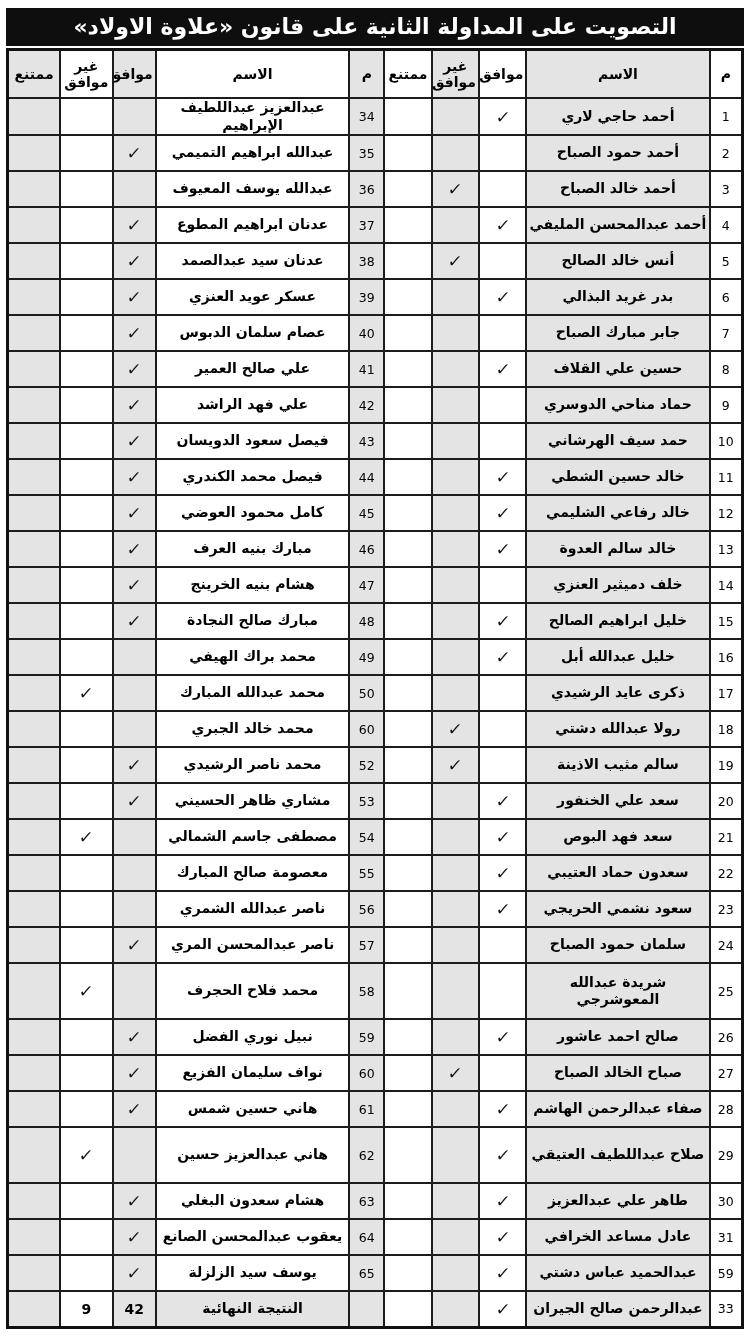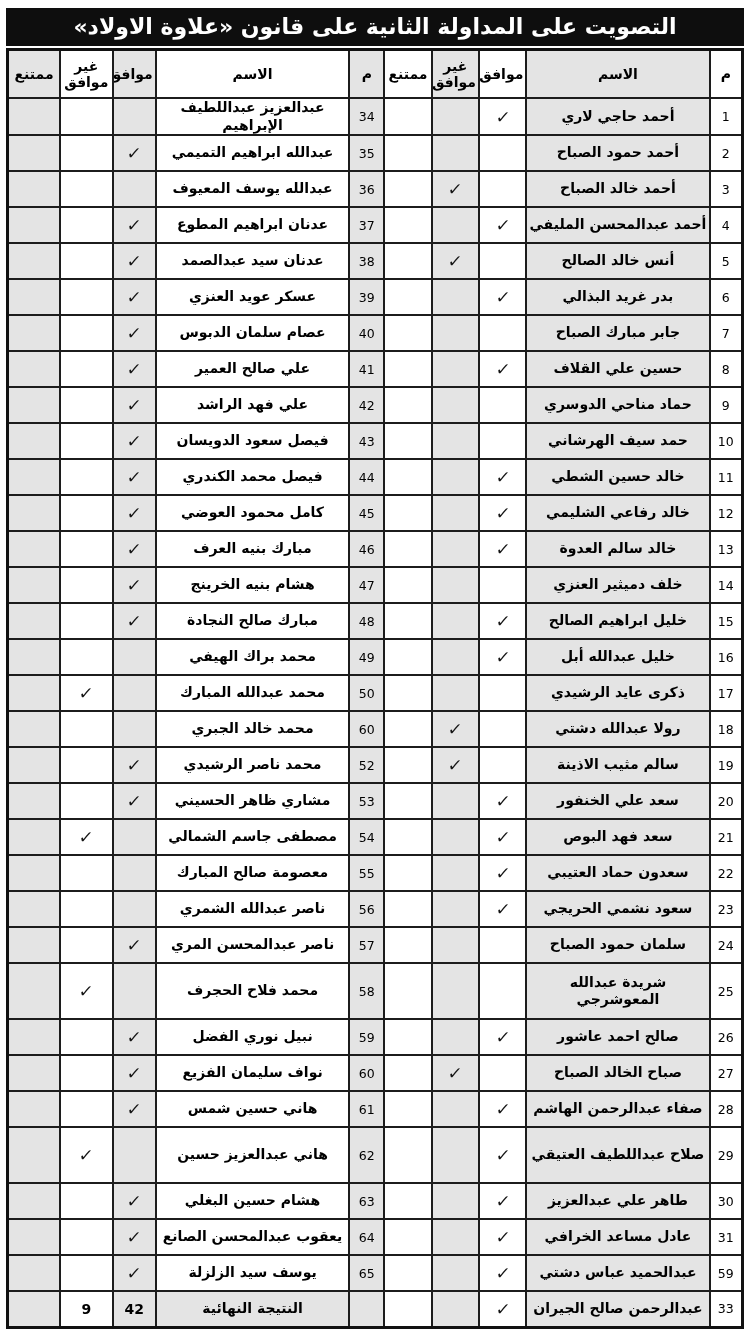--- a/index.html
+++ b/index.html
@@ -423,21 +423,21 @@
           <td class="w vote-cell"><span class="check">✓</span></td>
           <td class="g vote-cell"></td>
         </tr>
         <tr>
           <td class="w num">30</td>
           <td class="g name">طاهر علي عبدالعزيز</td>
           <td class="w vote-cell"><span class="check">✓</span></td>
           <td class="g vote-cell"></td>
           <td class="w vote-cell"></td>
           <td class="g num">63</td>
-          <td class="w name">هشام حسين البغلي</td>
+          <td class="w name">هشام سعدون البغلي</td>
           <td class="g vote-cell"><span class="check">✓</span></td>
           <td class="w vote-cell"></td>
           <td class="g vote-cell"></td>
         </tr>
         <tr>
           <td class="w num">31</td>
           <td class="g name">عادل مساعد الخرافي</td>
           <td class="w vote-cell"><span class="check">✓</span></td>
           <td class="g vote-cell"></td>
           <td class="w vote-cell"></td>

